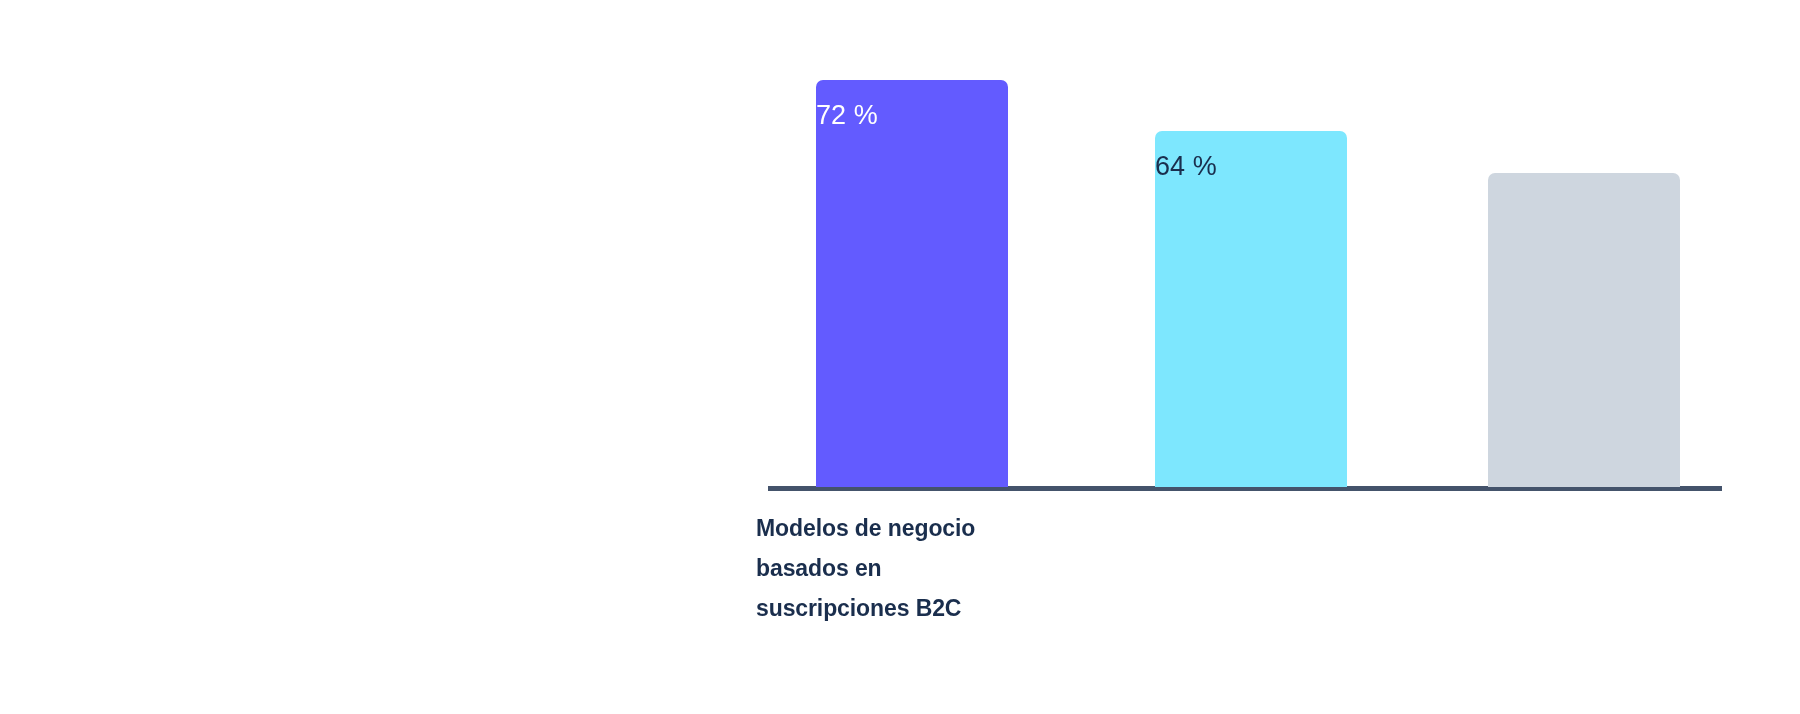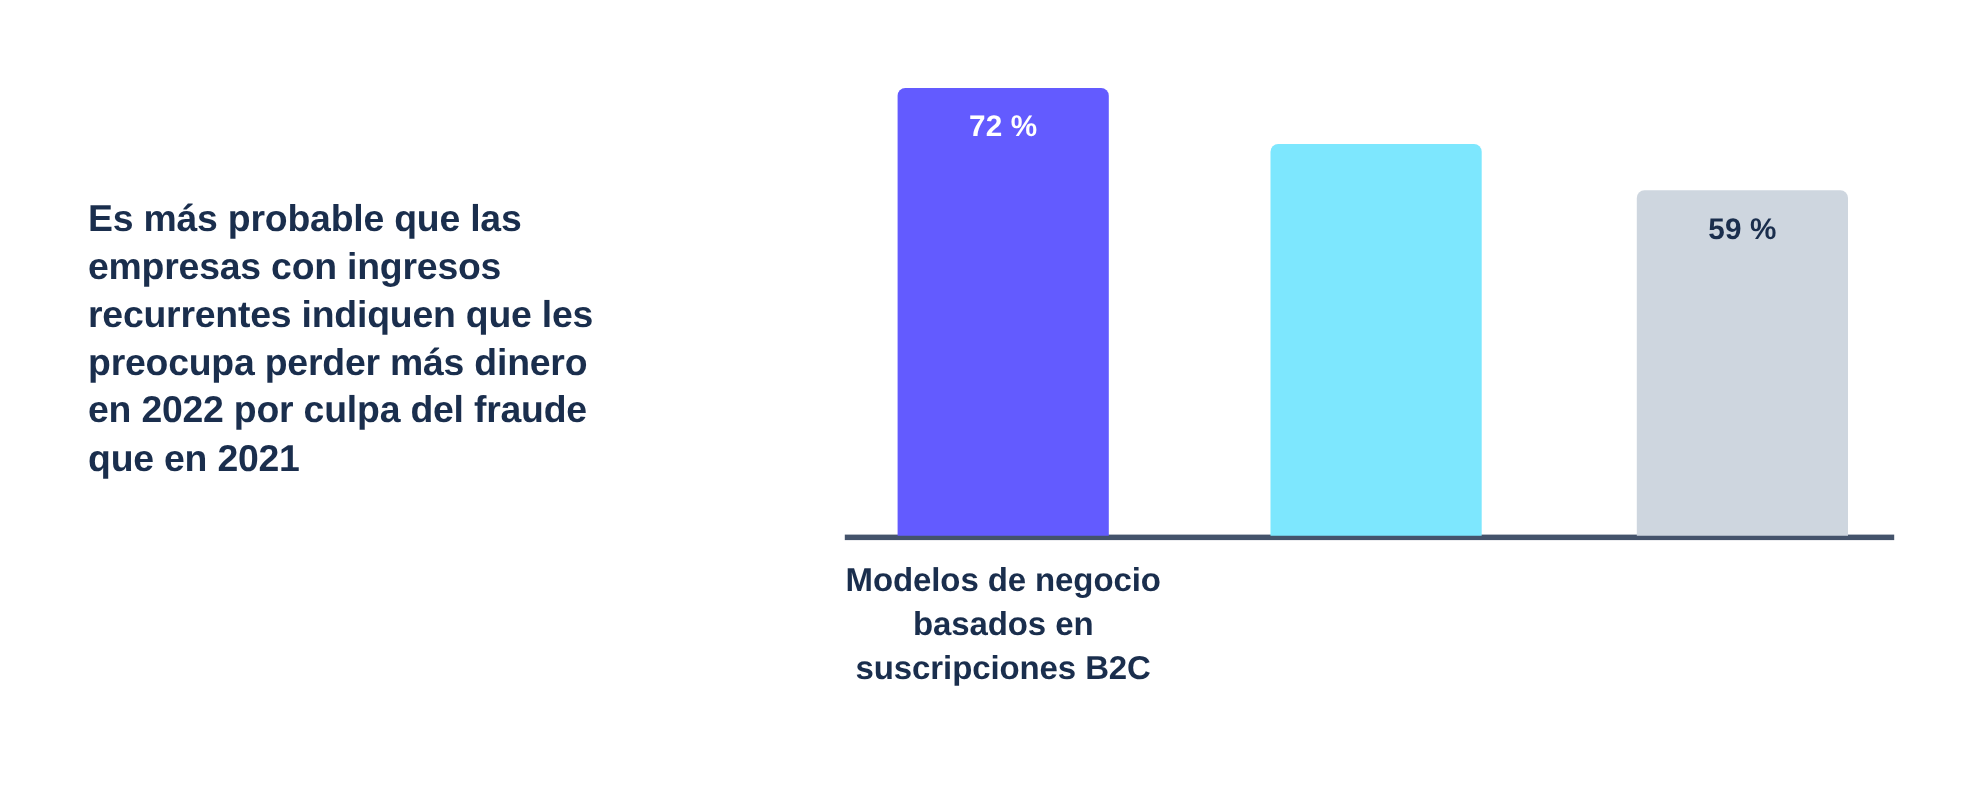--- a/index.html
+++ b/index.html
@@ -64,62 +64,61 @@
     left: 0;
     width: 192px;
     border-radius: 7px 7px 0 0;
     box-sizing: border-box;
   }
 
   .bar-value {
     position: absolute;
     left: 0;
     width: 192px;
-    text-align: center;
+    text-align: left;
     font-size: 27px;
-    font-weight: 700;
+    font-weight: 400;
     letter-spacing: 0.1px;
   }
 
   .cat-label {
     position: absolute;
     top: 508px;
     left: -60px;
     width: 312px;
-    text-align: center;
-    font-size: 30px;
+    text-align: left;
+    font-size: 23px;
     line-height: 40px;
     font-weight: 700;
     letter-spacing: -0.1px;
     color: #1A2E4D;
     white-space: pre-line;
   }
 </style>
 </head>
 <body>
 
 <div id="figure">
 
-  <div id="headline">Es más probable que las empresas con ingresos recurrentes indiquen que les preocupa perder más dinero en 2022 por culpa del fraude que en 2021</div>
 
   <div id="plot">
 
     <div id="axis-line"></div>
 
     <div class="bar-group" style="left:48px;">
       <div class="bar" style="background:#635BFF; top:80px; height:407px;"></div>
       <div class="bar-value" style="top:100px; color:#FFFFFF;">72 %</div>
       <div class="cat-label">Modelos de negocio
 basados en
 suscripciones B2C</div>
     </div>
 
     <div class="bar-group" style="left:387px;">
       <div class="bar" style="background:#7DE7FE; top:131px; height:356px;"></div>
+      <div class="bar-value" style="top:151px; color:#1A2E4D;">64 %</div>
     </div>
 
     <div class="bar-group" style="left:720px;">
       <div class="bar" style="background:#CED6DF; top:173px; height:314px;"></div>
-      <div class="bar-value" style="top:193px; color:#1A2E4D;">59 %</div>
     </div>
 
   </div>
 </div>
 
 </body></html>

